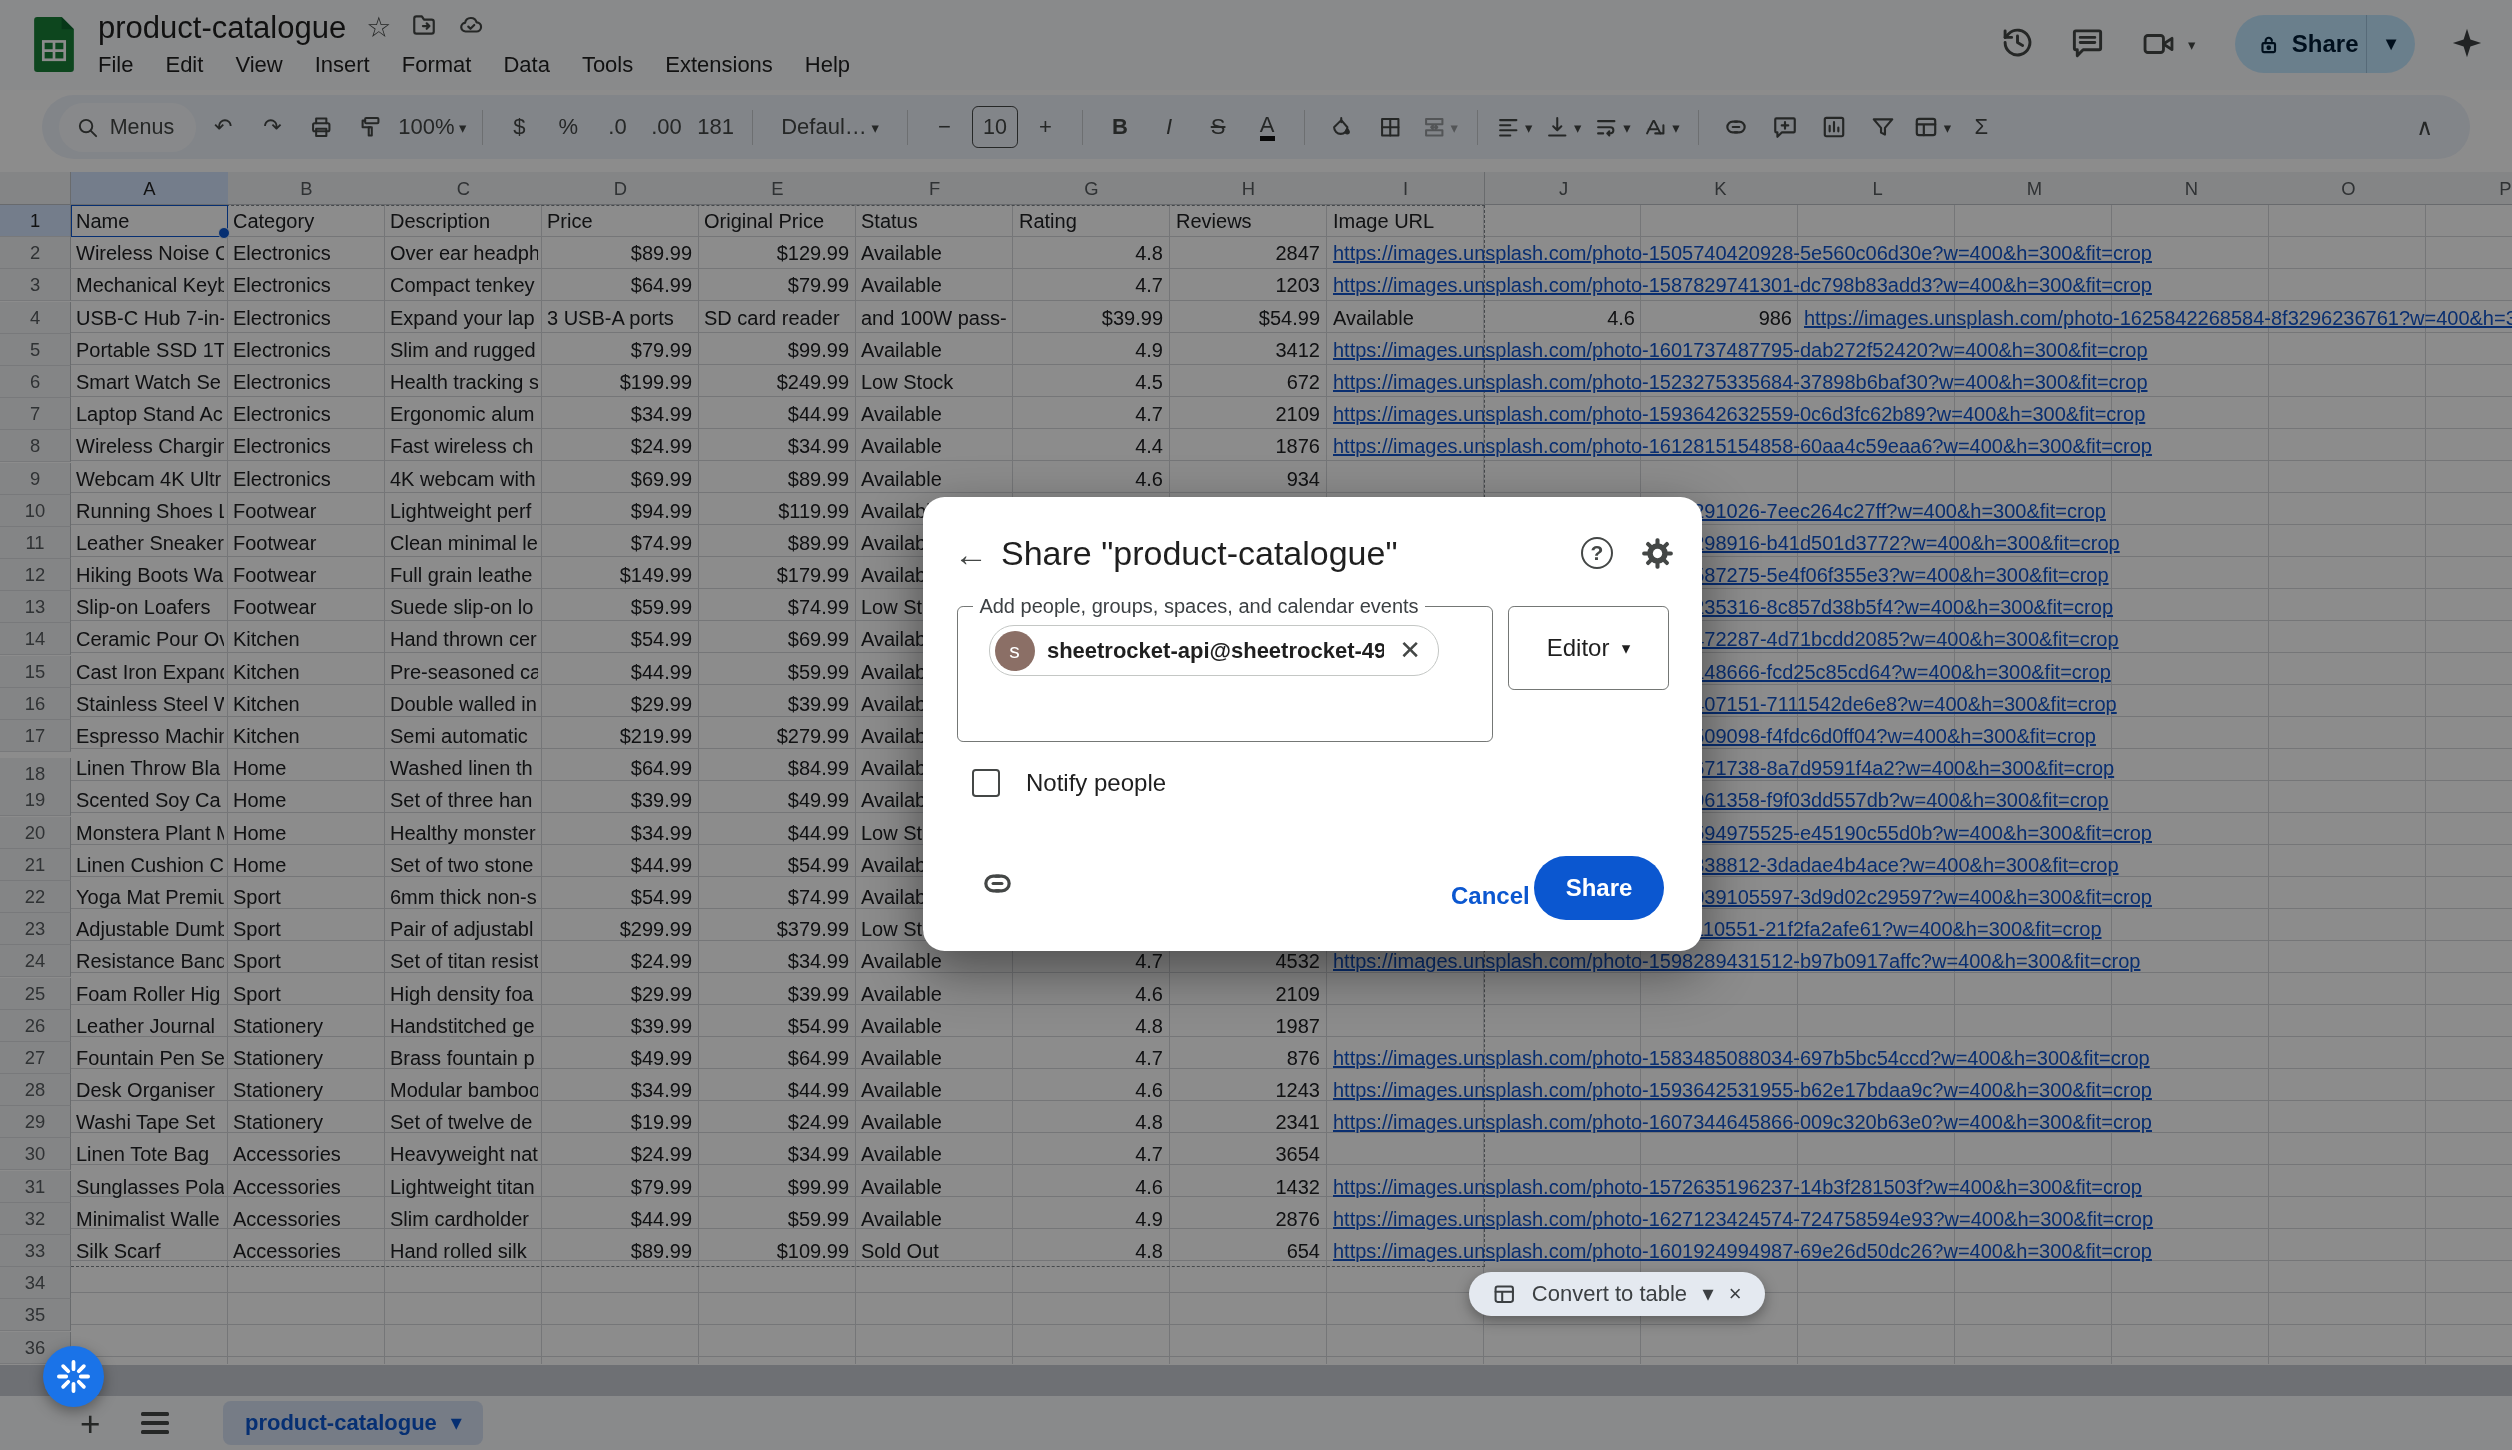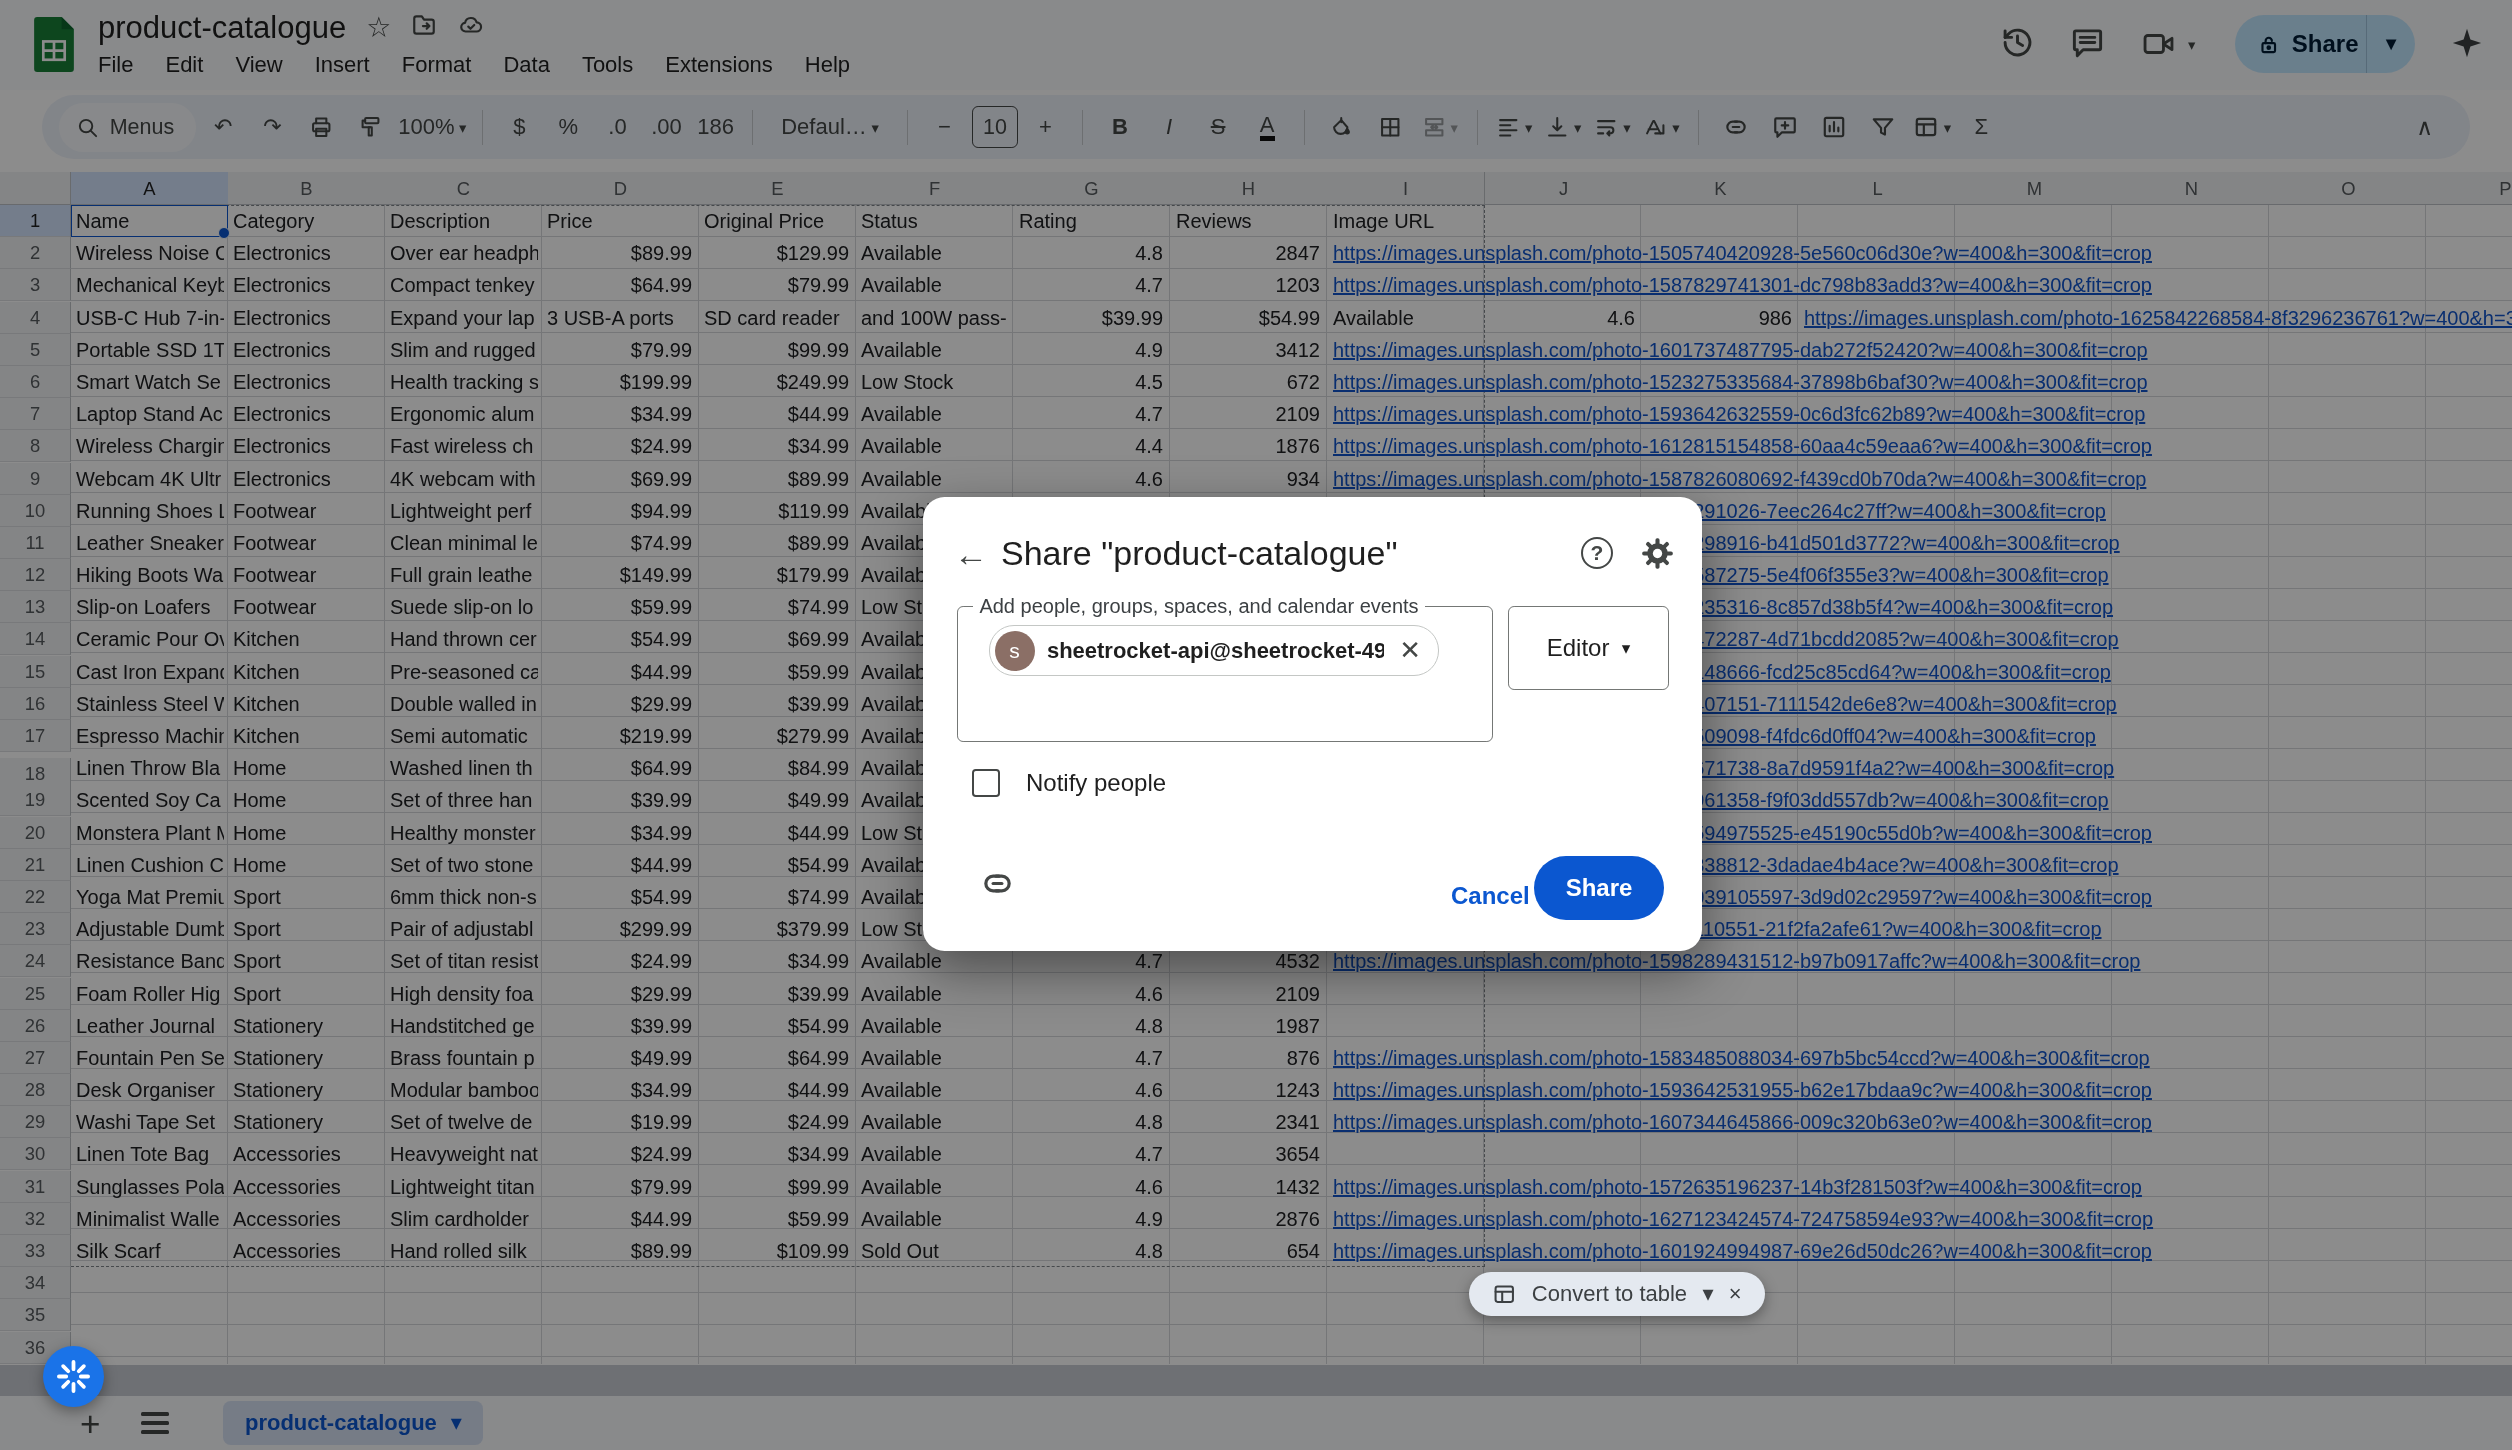--- a/index.html
+++ b/index.html
@@ -214,21 +214,21 @@
   </div>
   <div class="tbtn">
       <span>100%</span>
       <span class="caret">▾</span>
     </div>
   <div class="tdiv"></div>
   <div class="tbtn">$</div>
   <div class="tbtn">%</div>
   <div class="tbtn">.0</div>
   <div class="tbtn">.00</div>
-  <div class="tbtn">186</div>
+  <div class="tbtn">181</div>
   <div class="tdiv"></div>
   <div class="tbtn" style="min-width:123px;">
       <span>Defaul…</span>
       <span class="caret">▾</span>
     </div>
   <div class="tdiv"></div>
   <div class="tbtn">−</div>
   <div class="sizebox">10</div>
   <div class="tbtn">+</div>
   <div class="tdiv"></div>
@@ -459,21 +459,20 @@
         <div class="cell cr" style="top: 225px; left: 1170px; width: 150px;">1876</div>
         <div class="cell ck" style="top: 225px; left: 1333px;">https://images.unsplash.com/photo-1612815154858-60aa4c59eaa6?w=400&amp;h=300&amp;fit=crop</div>
         <div class="cell cl" style="top: 258px; left: 76px; width: 148px;">Webcam 4K Ultr</div>
         <div class="cell cl" style="top: 258px; left: 233px; width: 148px;">Electronics</div>
         <div class="cell cl" style="top: 258px; left: 390px; width: 148px;">4K webcam with</div>
         <div class="cell cr" style="top: 258px; left: 542px; width: 150px;">$69.99</div>
         <div class="cell cr" style="top: 258px; left: 699px; width: 150px;">$89.99</div>
         <div class="cell cl" style="top: 258px; left: 861px; width: 148px;">Available</div>
         <div class="cell cr" style="top: 258px; left: 1013px; width: 150px;">4.6</div>
         <div class="cell cr" style="top: 258px; left: 1170px; width: 150px;">934</div>
-        <div class="cell ck" style="top: 258px; left: 1333px;">https://images.unsplash.com/photo-1587826080692-f439cd0b70da?w=400&amp;h=300&amp;fit=crop</div>
         <div class="cell cl" style="top: 290px; left: 76px; width: 148px;">Running Shoes L</div>
         <div class="cell cl" style="top: 290px; left: 233px; width: 148px;">Footwear</div>
         <div class="cell cl" style="top: 290px; left: 390px; width: 148px;">Lightweight perf</div>
         <div class="cell cr" style="top: 290px; left: 542px; width: 150px;">$94.99</div>
         <div class="cell cr" style="top: 290px; left: 699px; width: 150px;">$119.99</div>
         <div class="cell cl" style="top: 290px; left: 861px; width: 148px;">Available</div>
         <div class="cell ck" style="top: 290px; left: 1333px;">https://images.unsplash.com/photo-1542291026-7eec264c27ff?w=400&amp;h=300&amp;fit=crop</div>
         <div class="cell cl" style="top: 322px; left: 76px; width: 148px;">Leather Sneaker</div>
         <div class="cell cl" style="top: 322px; left: 233px; width: 148px;">Footwear</div>
         <div class="cell cl" style="top: 322px; left: 390px; width: 148px;">Clean minimal le</div>

